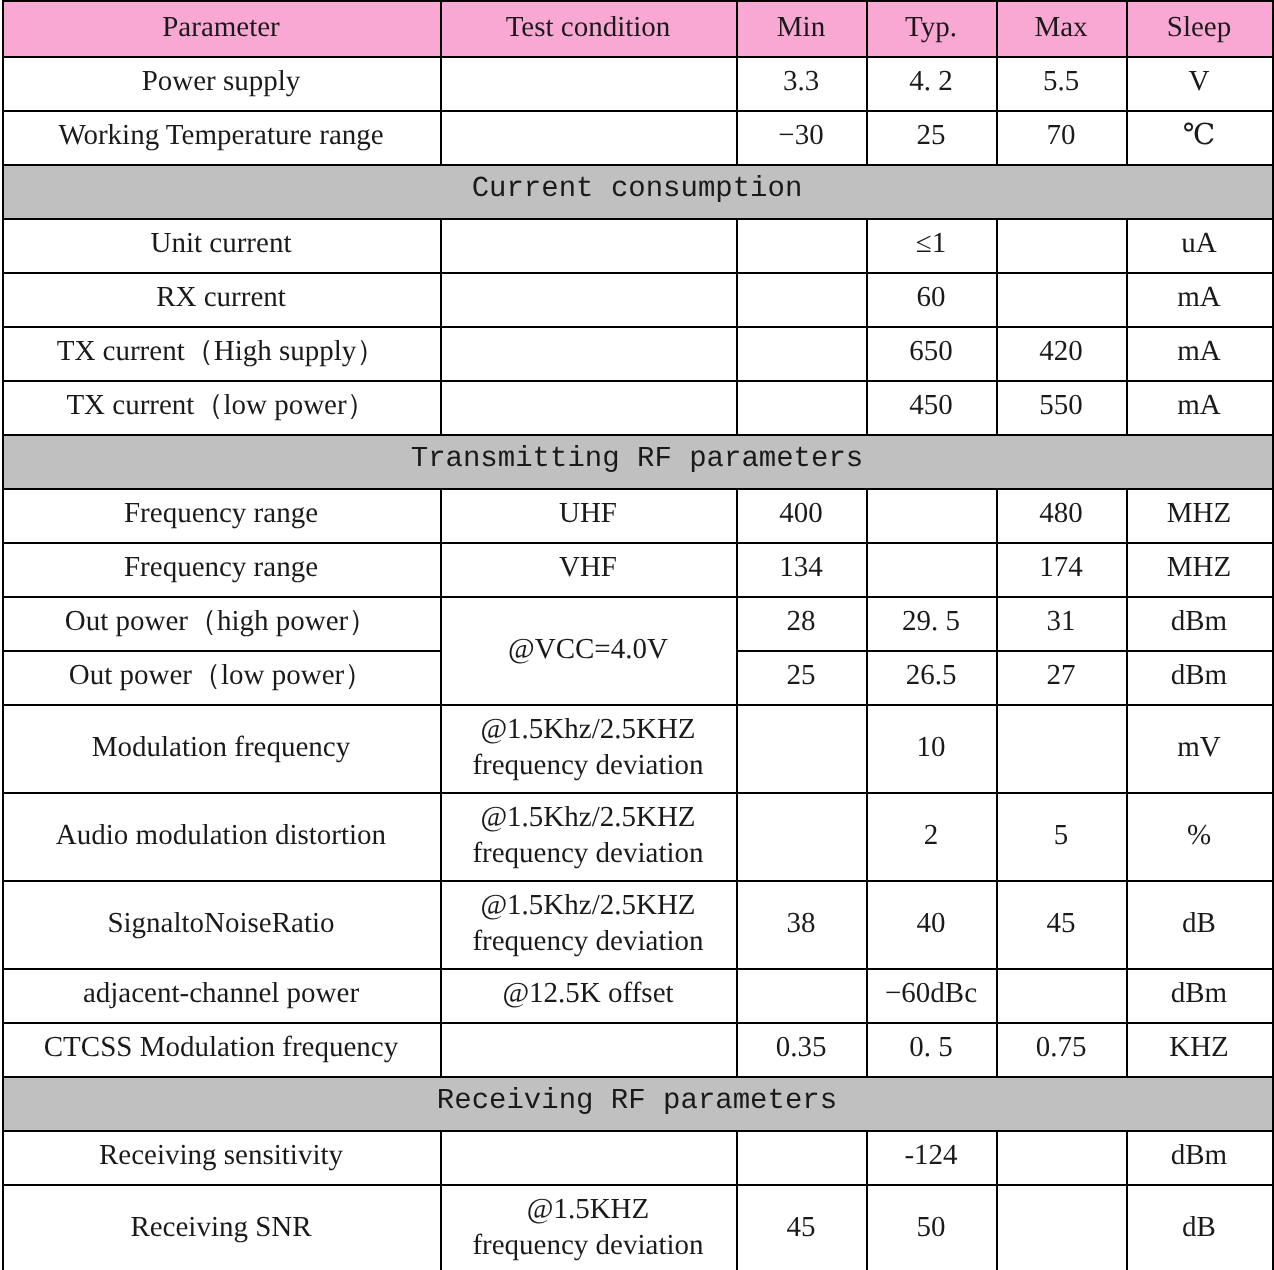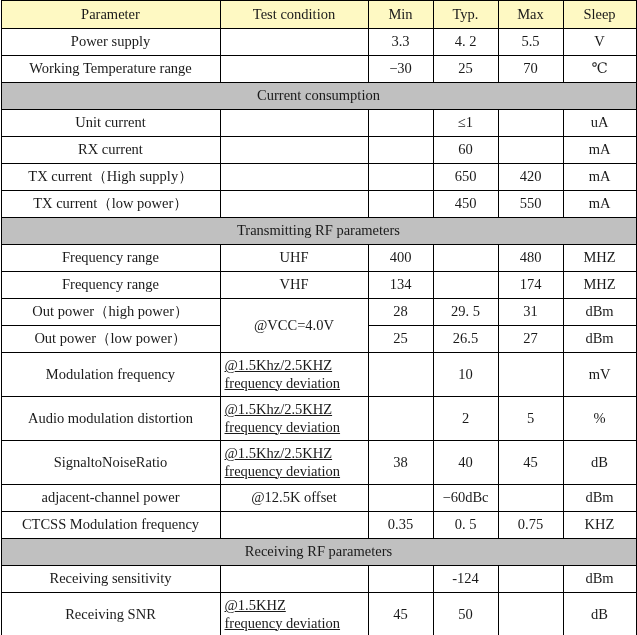--- a/index.html
+++ b/index.html
@@ -33,49 +33,49 @@
   }
   
   col.c-param { width: 219px; }
   col.c-cond  { width: 148px; }
   col.c-min   { width: 65px; }
   col.c-typ   { width: 65px; }
   col.c-max   { width: 65px; }
   col.c-unit  { width: 73px; }
 
   .hdr-row th {
-    background: #fef9c3;
+    background: #f9a8d4;
     font-weight: bold;
     text-align: center;
     height: 27px;
     font-size: 15px;
     margin-left: 24px;
   }
   .section-row td {
     background: #c0c0c0;
     font-weight: bold;
     text-align: center;
     height: 26px;
     font-size: 15px;
     border-left-color: #000000;
+    font-family: Liberation Mono, monospace;
   }
   .cell-param {
     text-align: center;
     padding-left: 8px;
   }
   .cell-cond, .cell-num, .cell-unit {
     text-align: center;
   }
   tr.r-single td { height: 26px; }
   tr.r-double td { height: 43px; }
   .two-line {
     white-space: normal;
-    text-align: left;
+    text-align: center;
     line-height: 1.22;
-    text-decoration: underline;
   }
   .two-line span { display: block; }
 </style>
 </head>
 <body>
 
 <table id="spec-table">
   <colgroup>
     <col class="c-param">
       <col class="c-cond">

